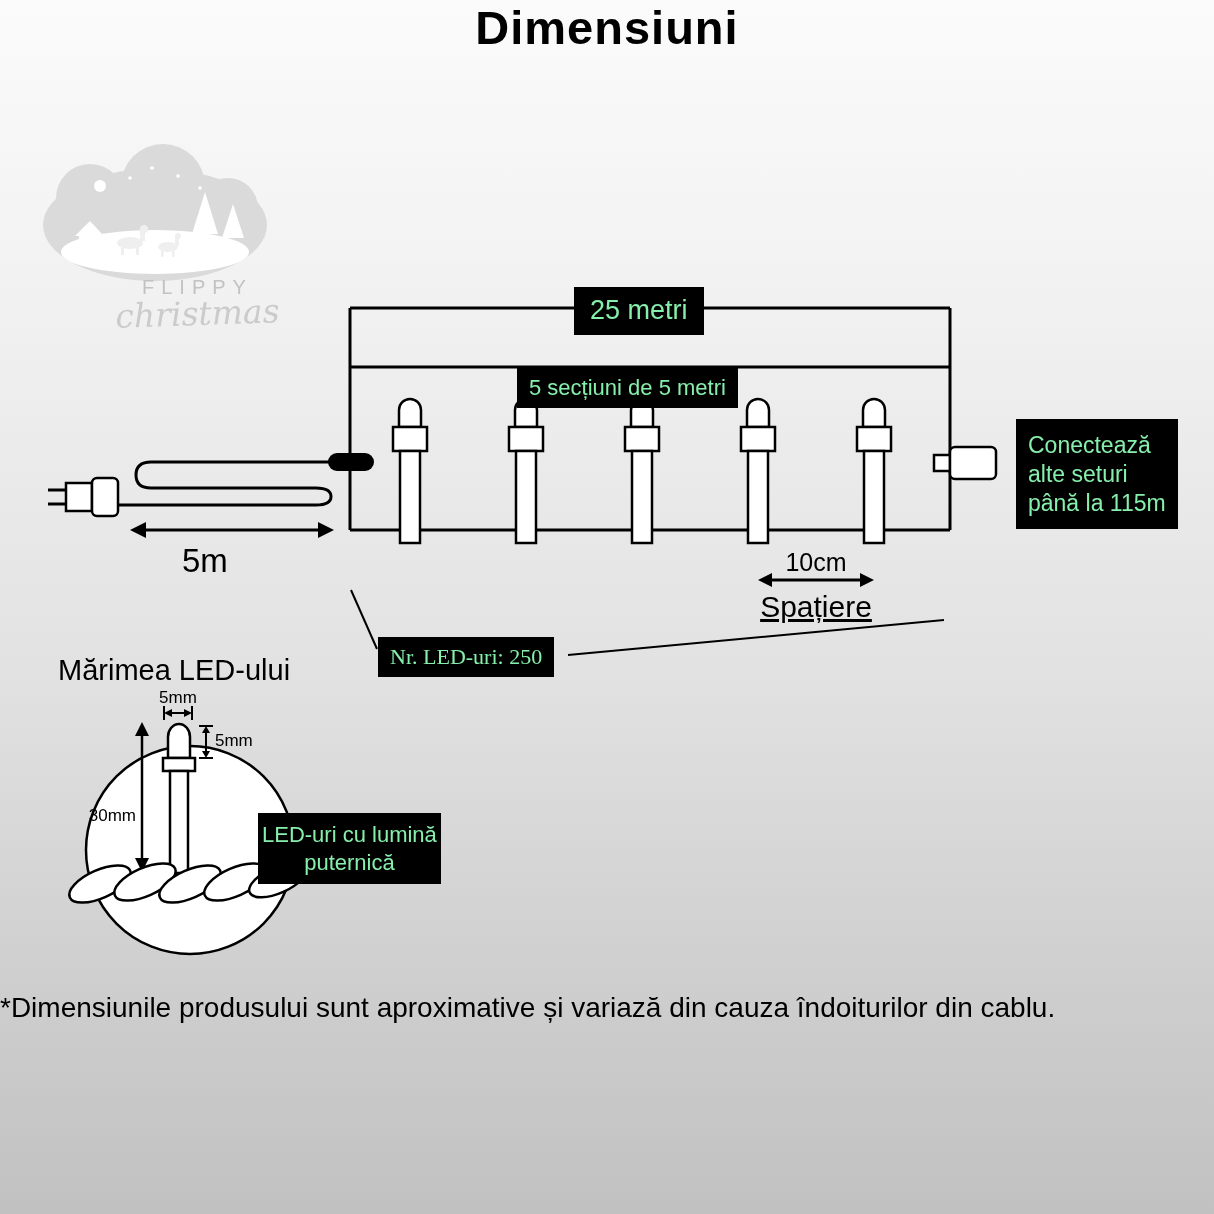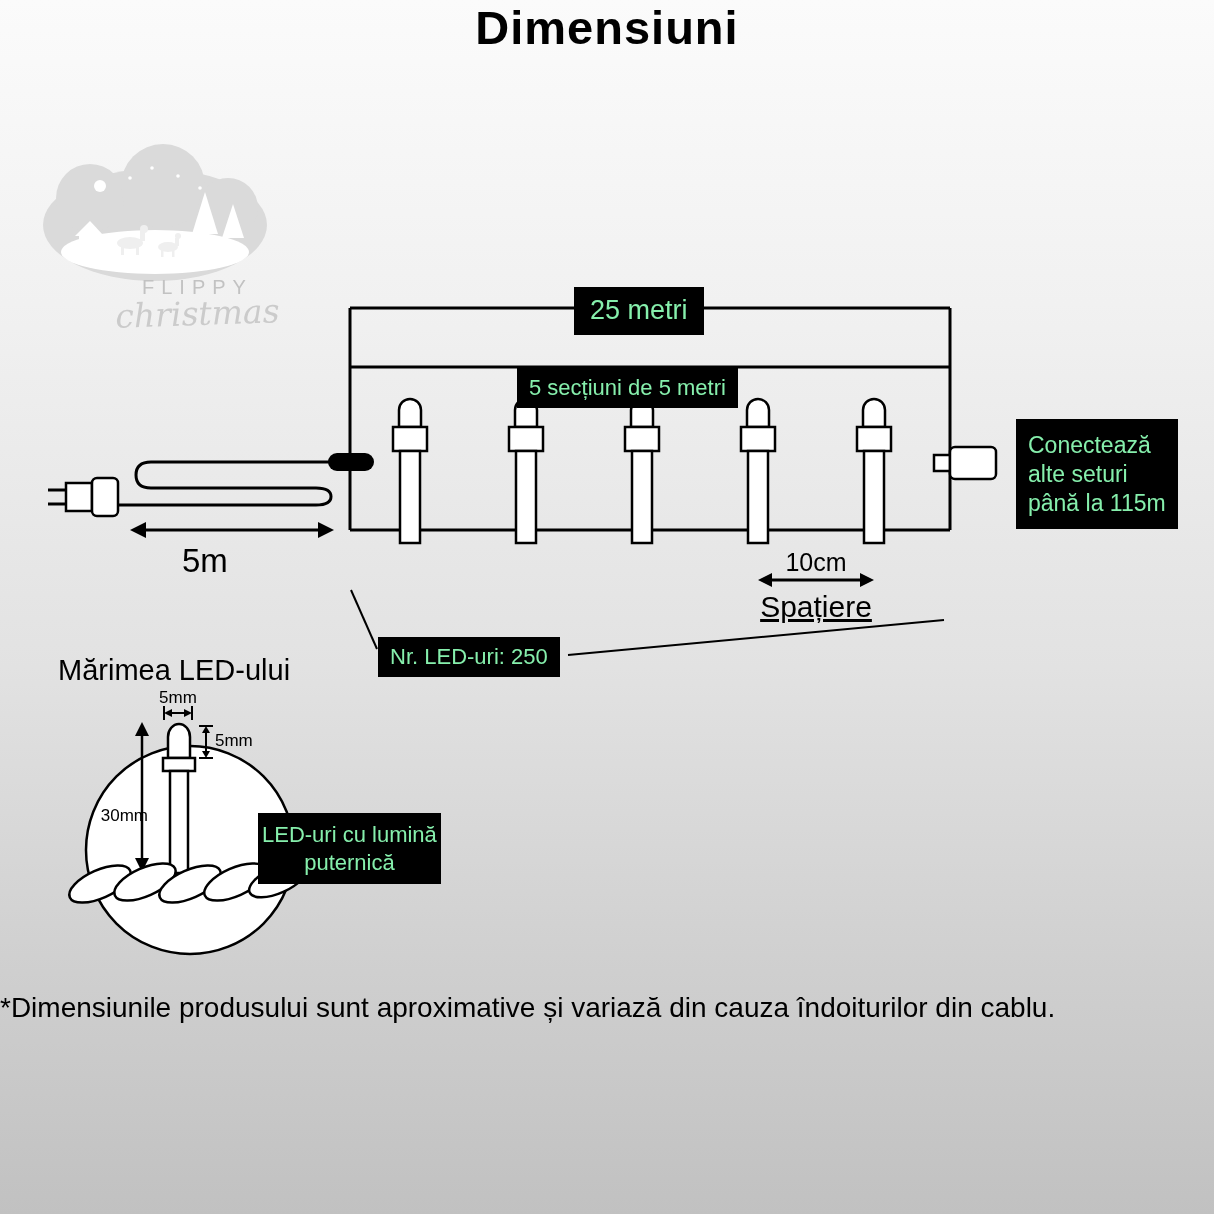--- a/index.html
+++ b/index.html
@@ -15,34 +15,34 @@
   .page-title {
     left:0; right:0; top:184; text-align:center;
     font-size:47px; font-weight:bold; letter-spacing:1px;
   }
   .black-box {
     background:#000; color:#86efac; display:inline-block;
     white-space:nowrap; line-height:1.25;
   }
   .bb-25 { left:574px; top:287px; font-size:27px; padding:7px 16px; }
   .bb-sections { left:517px; top:368px; font-size:22px; padding:6px 12px; }
-  .bb-ledcount { left:378px; top:637px; font-size:22px; padding:6px 12px; }
+  .bb-ledcount { left:378px; top:637px; font-size:22px; padding:6px 12px;font-family:Liberation Serif, serif; }
   .bb-connect { left:1016px; top:419px; font-size:23px; padding:12px 12px; }
   .bb-connect span { display:block; }
   .bb-callout { left:258px; top:813px; font-size:22px; padding:8px 4px; text-align:center; }
   .bb-callout span { display:block; }
 
   .lbl-5m { left:182px; top:542px; width:100px; text-align:left; font-size:33px; }
   .lbl-10cm { left:766px; top:548px; width:100px; text-align:center; font-size:25px; }
   .lbl-spatiere { left:736px; top:590px; width:160px; text-align:center; font-size:30px;text-decoration:underline; }
   .lbl-marimea { left:58px; top:654px; font-size:29px; }
   .lbl-mm { font-size:17px; }
   .lbl-bulb-w { left:150px; top:688px; width:56px; text-align:center; }
   .lbl-bulb-h { left:215px; top:731px; }
-  .lbl-led-h { left:84px; top:806px; width:52px; text-align:right;margin-left:12px; }
+  .lbl-led-h { left:84px; top:806px; width:52px; text-align:right; }
 
   .footnote { left:0; right:0; top:992px; text-align:left; font-size:28px; }
 
   .logo-top { left:120px; top:276px; width:155px; text-align:center;
     font-size:20px; letter-spacing:7px; color:#c2c2c2; }
   .logo-bottom { left:105px; top:294px; width:185px; text-align:center;
     font-family:"DejaVu Serif", serif; font-style:italic; font-size:33px;
     color:#cbcbcb; transform:rotate(-2deg); }
 </style>
 </head>

